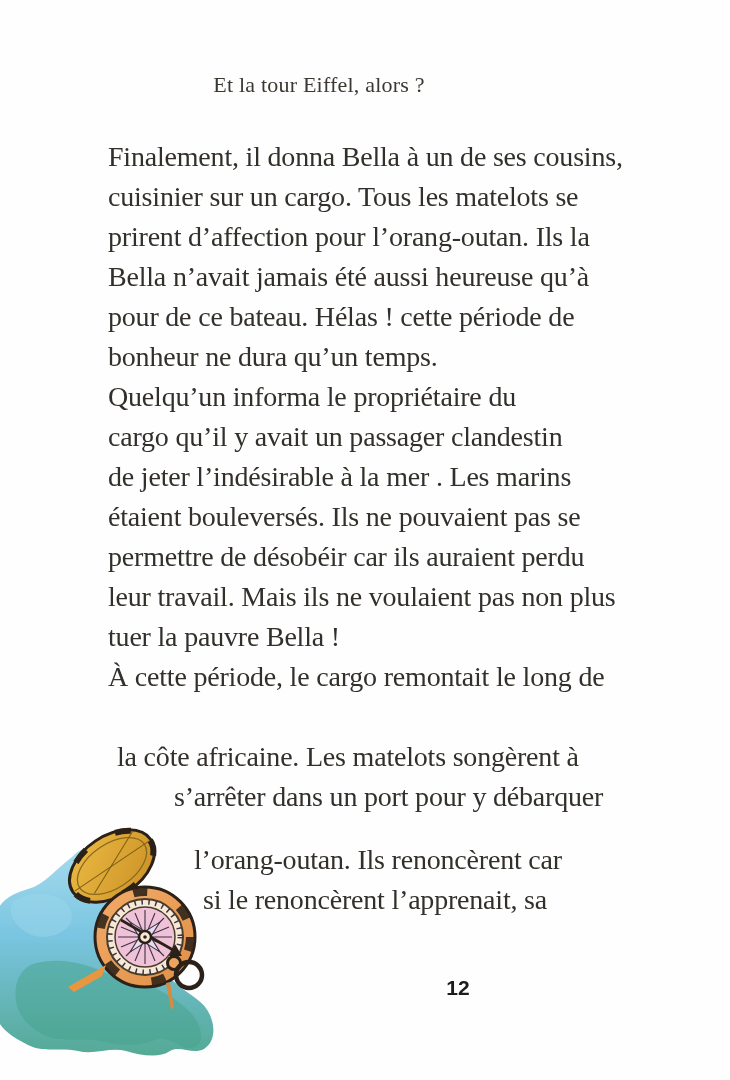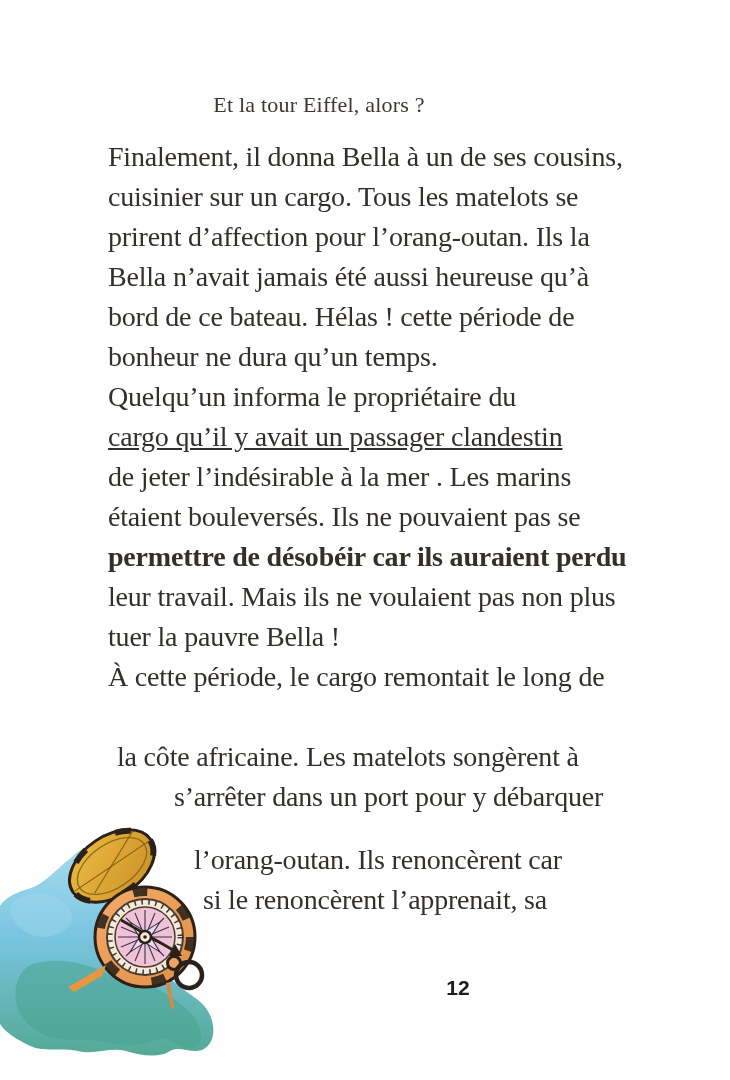--- a/index.html
+++ b/index.html
@@ -1,21 +1,21 @@
 <!DOCTYPE html>
 <html style="--splash-blue: #6fc0df; --splash-teal: #45a28c; --lid-gold: #eebc45; --body-orange: #f3ab68; --dial-pink: #f0c2d8; --ink: #2b2118;"><head>
 <meta charset="utf-8">
 <style>
   html,body{margin:0;padding:0;background:#ffffff;}
   .page{
     position:relative;width:730px;height:1080px;background:#fefefe;
     overflow:hidden;font-family:"Liberation Serif",serif;
   }
   .running-head{
-    position:absolute;top:92px;left:0;width:638px;text-align:center;
+    position:absolute;top:72px;left:0;width:638px;text-align:center;
     font-size:22px;color:#3c3831;letter-spacing:.2px;
   }
   .story{
     position:absolute;top:137px;left:108px;font-size:28px;line-height:40px;
     color:#33302b;white-space:nowrap;letter-spacing:-.2px;
   }
   .story-line{height:40px;}
   .page-number{
     position:absolute;top:976px;left:432px;width:52px;text-align:center;
     font-family:"Liberation Sans",sans-serif;font-weight:bold;
@@ -34,27 +34,27 @@
 
 <div class="page">
 
   <div class="running-head">Et la tour Eiffel, alors ?</div>
 
   <div class="story">
       <div class="story-line" style="padding-left: 0px;">Finalement, il donna Bella à un de ses cousins,</div>
       <div class="story-line" style="padding-left: 0px;">cuisinier sur un cargo. Tous les matelots se</div>
       <div class="story-line" style="padding-left: 0px;">prirent d’affection pour l’orang-outan. Ils la</div>
       <div class="story-line" style="padding-left: 0px;">Bella n’avait jamais été aussi heureuse qu’à</div>
-      <div class="story-line" style="padding-left: 0px;">bord de ce bateau. Hélas ! cette période de</div>
+      <div class="story-line" style="padding-left: 0px;">pour de ce bateau. Hélas ! cette période de</div>
       <div class="story-line" style="padding-left: 0px;">bonheur ne dura qu’un temps.</div>
       <div class="story-line" style="padding-left: 0px;">Quelqu’un informa le propriétaire du</div>
-      <div class="story-line" style="padding-left: 0px; text-decoration: underline;">cargo qu’il y avait un passager clandestin</div>
+      <div class="story-line" style="padding-left: 0px;">cargo qu’il y avait un passager clandestin</div>
       <div class="story-line" style="padding-left: 0px;">de jeter l’indésirable à la mer . Les marins</div>
       <div class="story-line" style="padding-left: 0px;">étaient bouleversés. Ils ne pouvaient pas se</div>
-      <div class="story-line" style="padding-left: 0px; font-weight: bold;">permettre de désobéir car ils auraient perdu</div>
+      <div class="story-line" style="padding-left: 0px;">permettre de désobéir car ils auraient perdu</div>
       <div class="story-line" style="padding-left: 0px;">leur travail. Mais ils ne voulaient pas non plus</div>
       <div class="story-line" style="padding-left: 0px;">tuer la pauvre Bella !</div>
       <div class="story-line" style="padding-left: 0px;">À cette période, le cargo remontait le long de</div>
       <div class="story-line" style="padding-left: 9px; margin-top: 40px;">la côte africaine. Les matelots songèrent à</div>
       <div class="story-line" style="padding-left: 66px;">s’arrêter dans un port pour y débarquer</div>
       <div class="story-line" style="padding-left: 86px; margin-top: 23px;">l’orang-outan. Ils renoncèrent car</div>
       <div class="story-line" style="padding-left: 95px;">si le renoncèrent l’apprenait, sa</div>
     </div>
 
   <svg class="illu" viewBox="0 0 240 250" aria-hidden="true">

